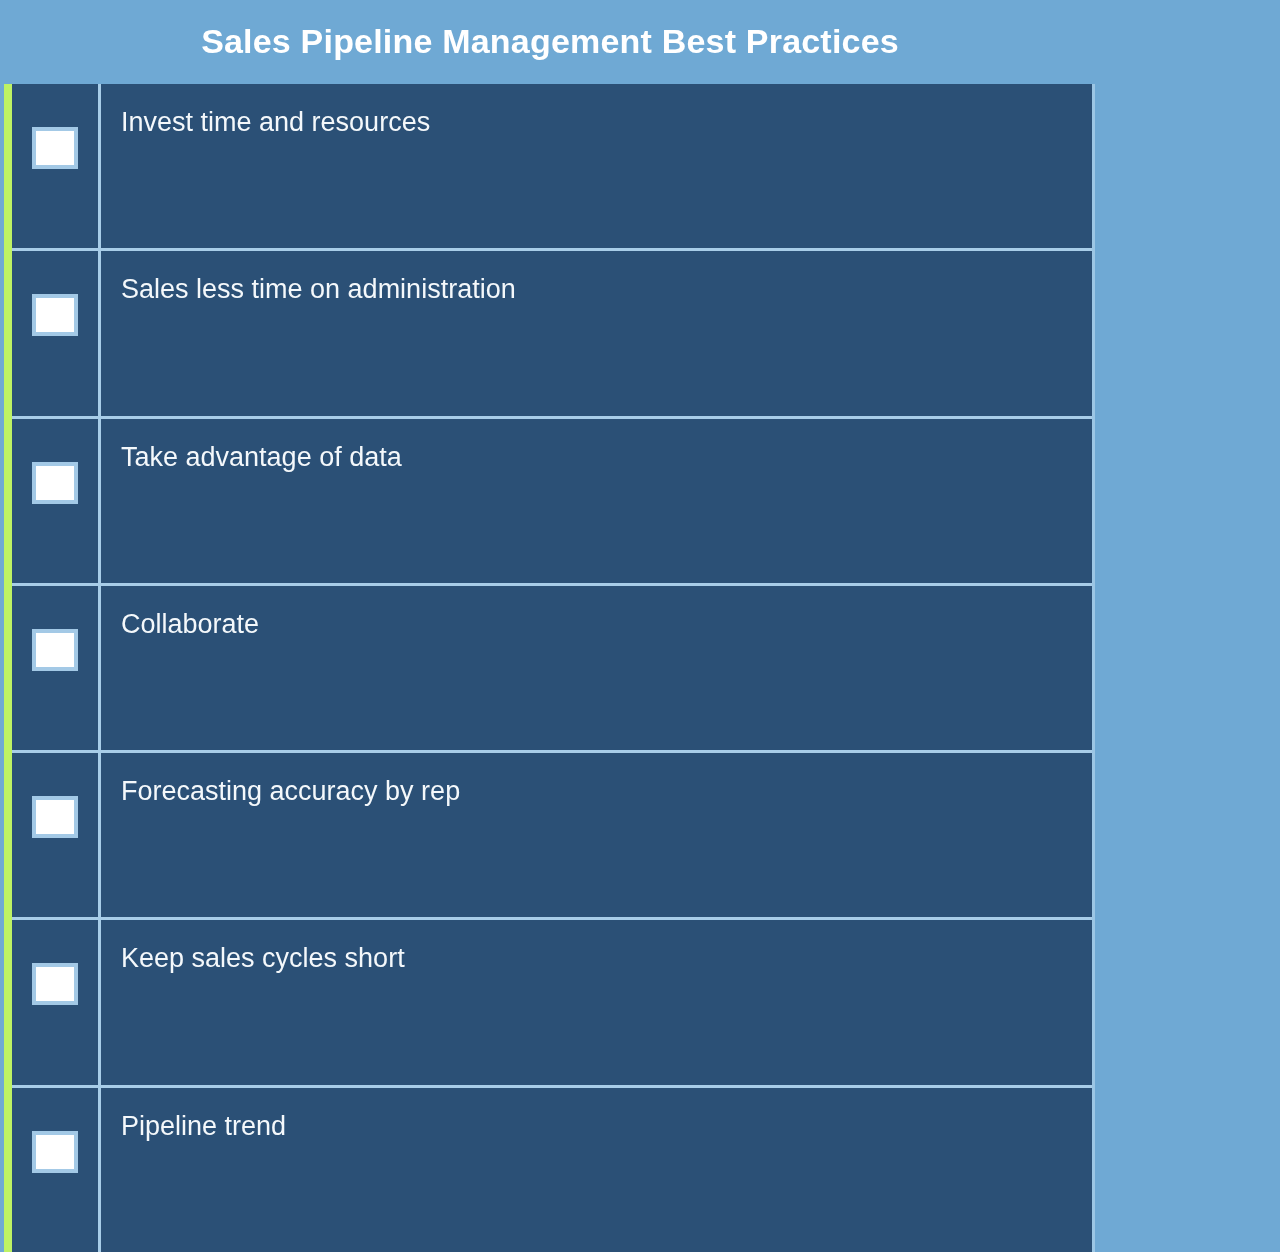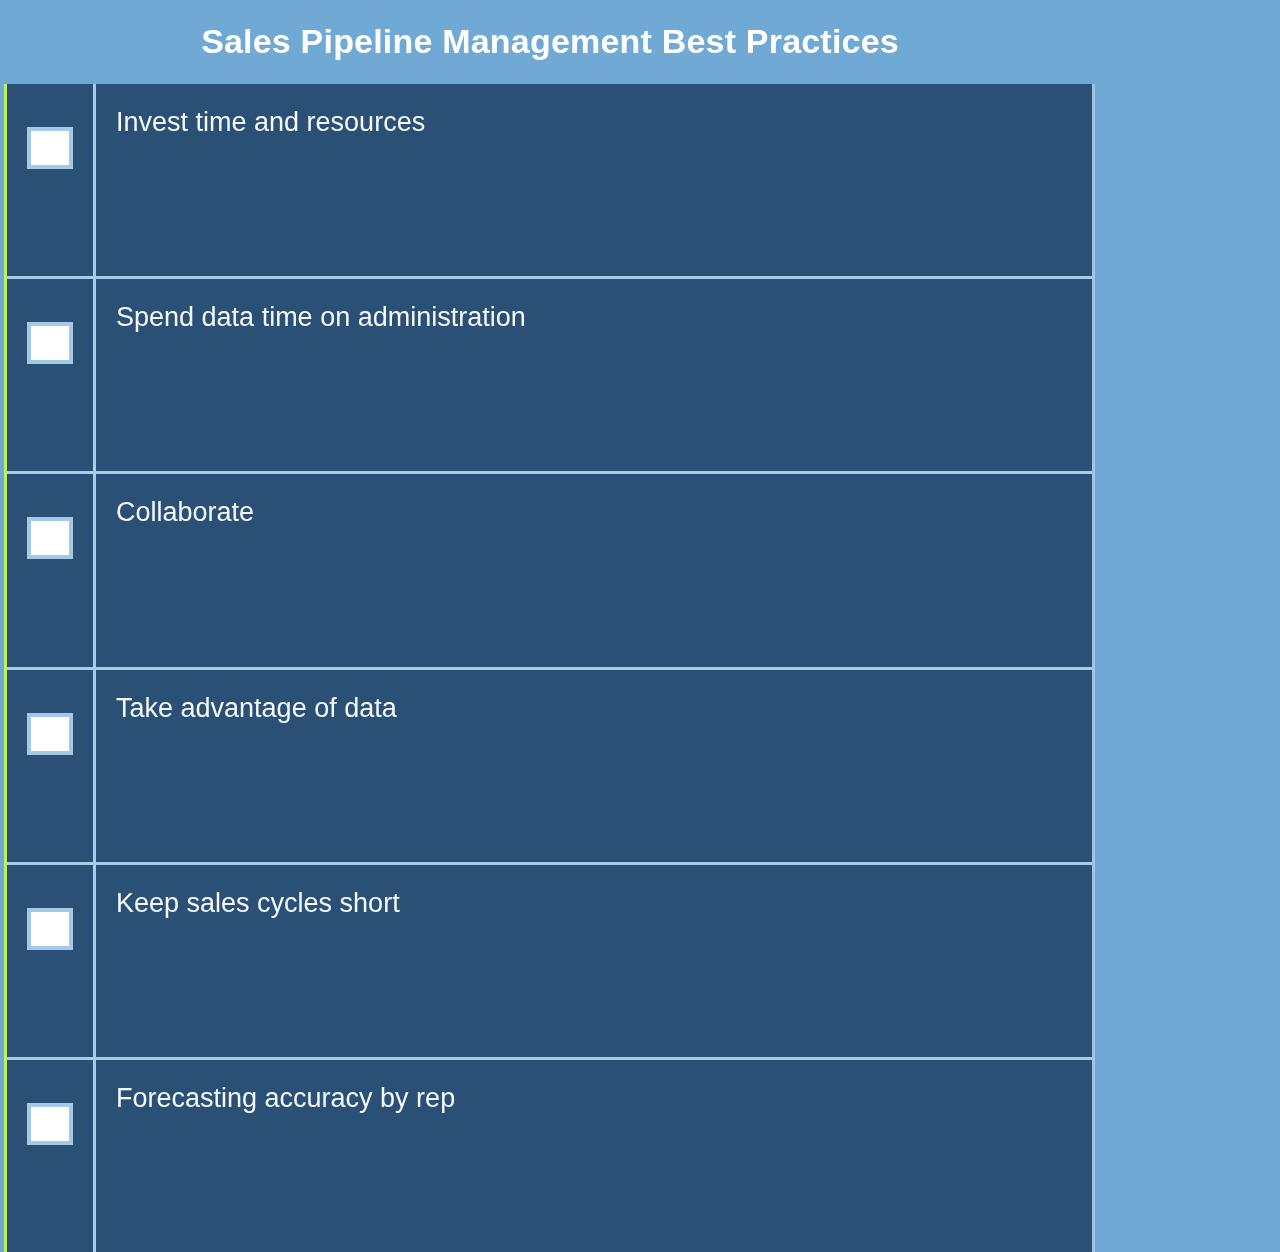--- a/index.html
+++ b/index.html
@@ -40,21 +40,21 @@
     font-weight: bold;
     letter-spacing: 0.2px;
     text-align: center;
     line-height: 1.1;
   }
 
   
   .checklist-table {
     flex: 1 1 auto;
     margin: 0 5px 0 4px;
-    border-left: 3px solid #bef264;
+    border-left: 8px solid #bef264;
     border-right: 3px solid #9CC6E4;
     background: #2B5076;
     display: flex;
     flex-direction: column;
   }
 
   .checklist-row {
     flex: 1 1 0;
     display: flex;
     align-items: stretch;
@@ -120,55 +120,63 @@
       </div>
     </div>
 
 
 
     <div class="checklist-row">
       <div class="checkbox-cell">
         <div class="checkbox-box"></div>
       </div>
       <div class="label-cell">
-        <span class="item-label">Spend data time on administration</span>
+        <span class="item-label">Sales less time on administration</span>
+      </div>
+    </div>
+
+    <div class="checklist-row">
+      <div class="checkbox-cell">
+        <div class="checkbox-box"></div>
+      </div>
+      <div class="label-cell">
+        <span class="item-label">Take advantage of data</span>
       </div>
     </div>
 
     <div class="checklist-row">
       <div class="checkbox-cell">
         <div class="checkbox-box"></div>
       </div>
       <div class="label-cell">
         <span class="item-label">Collaborate</span>
       </div>
     </div>
 
     <div class="checklist-row">
       <div class="checkbox-cell">
         <div class="checkbox-box"></div>
       </div>
       <div class="label-cell">
-        <span class="item-label">Take advantage of data</span>
+        <span class="item-label">Forecasting accuracy by rep</span>
       </div>
     </div>
 
     <div class="checklist-row">
       <div class="checkbox-cell">
         <div class="checkbox-box"></div>
       </div>
       <div class="label-cell">
         <span class="item-label">Keep sales cycles short</span>
       </div>
     </div>
 
     <div class="checklist-row">
       <div class="checkbox-cell">
         <div class="checkbox-box"></div>
       </div>
       <div class="label-cell">
-        <span class="item-label">Forecasting accuracy by rep</span>
+        <span class="item-label">Pipeline trend</span>
       </div>
     </div>
-
 
   </div>
 </div>
 
 </body></html>

